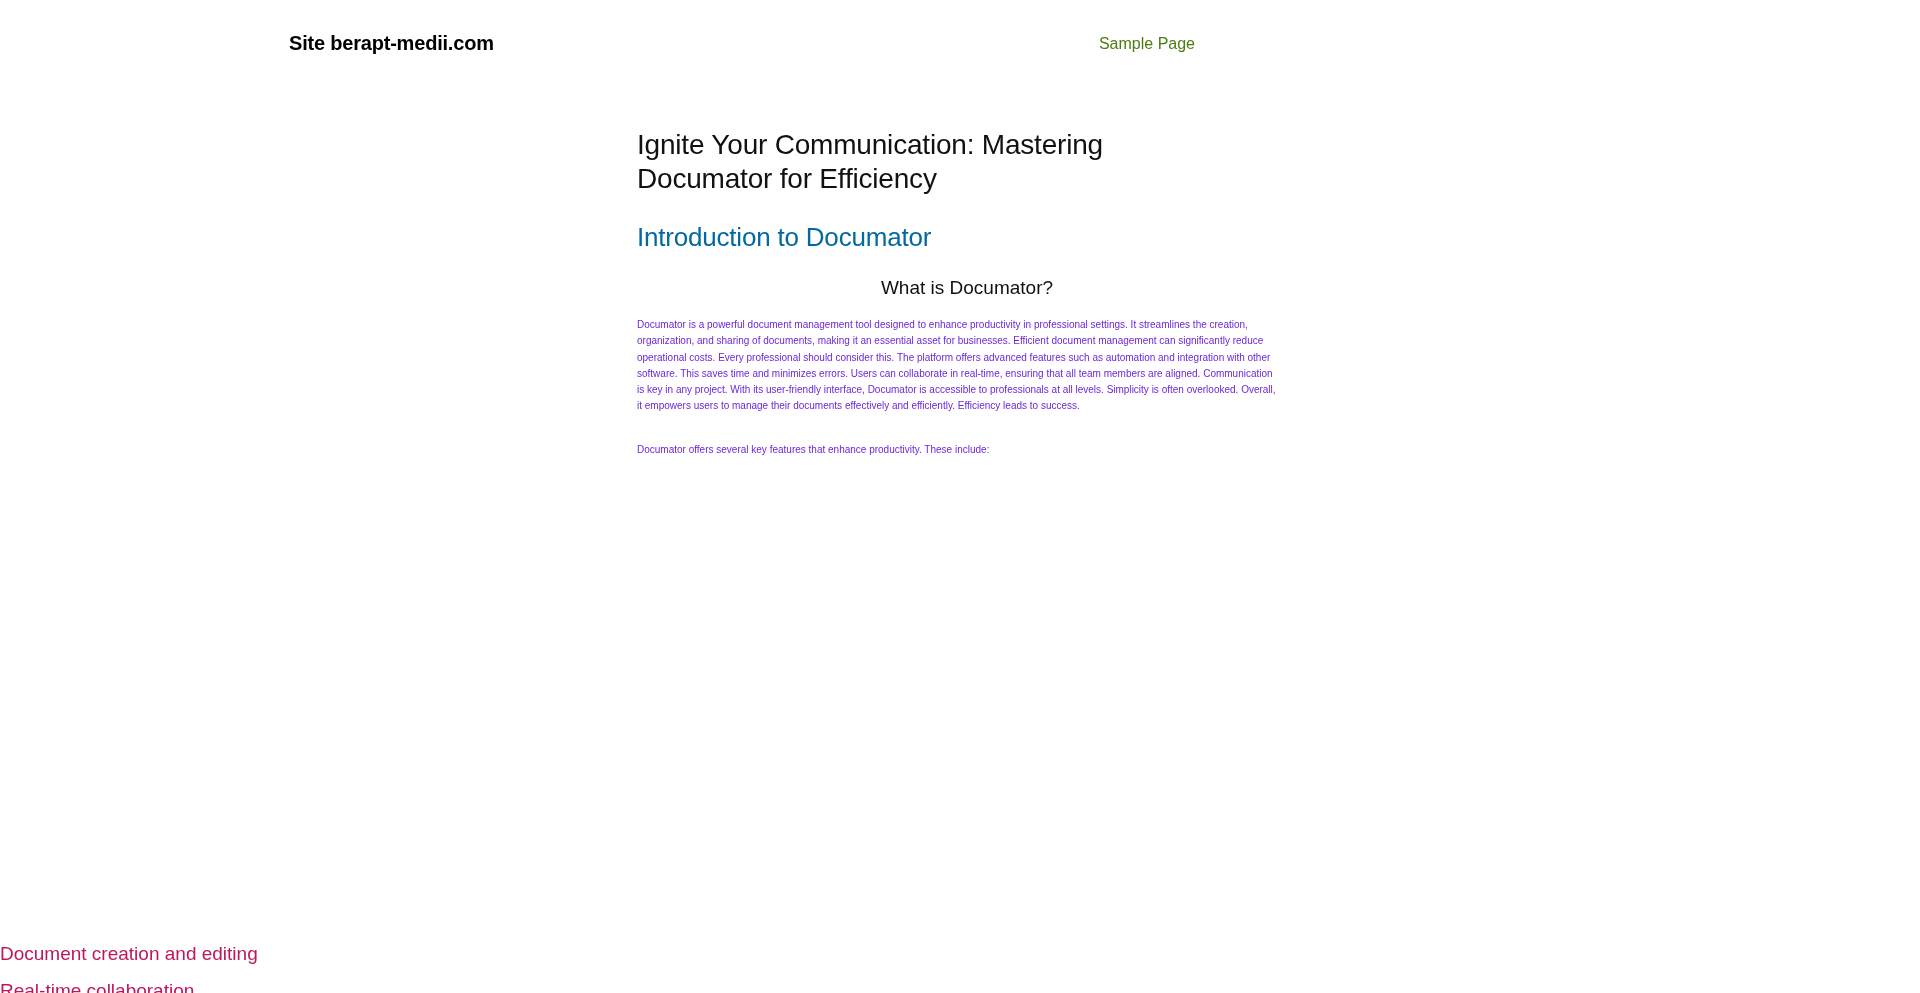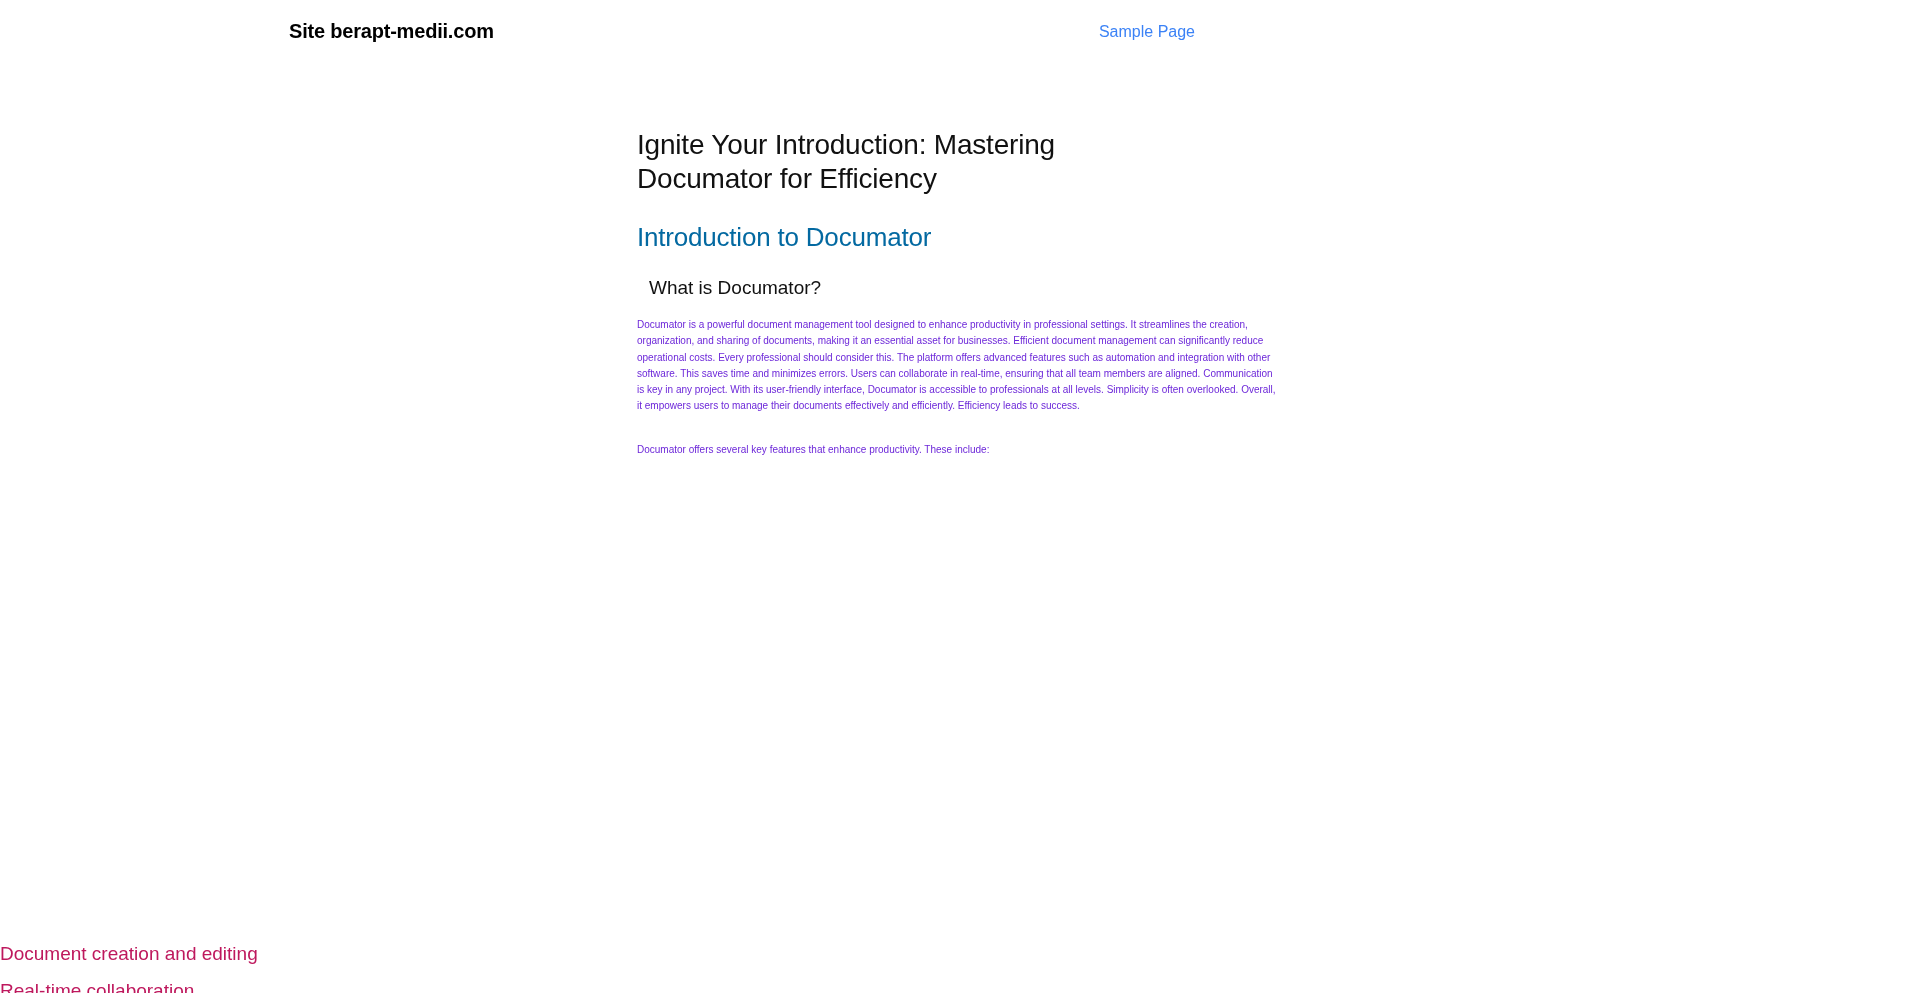--- a/index.html
+++ b/index.html
@@ -17,21 +17,21 @@
   .page {
     position: relative;
     width: 1920px;
     height: 993px;
     background: #ffffff;
   }
 
   
   .site-header {
     position: absolute;
-    top: 0;
+    top: 12px;
     left: 0;
     width: 1920px;
     height: 70px;
     display: flex;
     align-items: center;
   }
   .site-title {
     position: absolute;
     left: 289px;
     top: 20px;
@@ -46,21 +46,21 @@
     position: absolute;
     right: 0;
     top: 22px;
     width: 920px;
     display: flex;
     justify-content: flex-end;
     padding-right: 725px;
   }
   .nav-link {
     font-size: 16px;
-    color: #3b82f6;
+    color: #4d7c0f;
     text-decoration: none;
     white-space: nowrap;
     line-height: 1.2;
   }
 
   
   .content {
     position: absolute;
     left: 637px;
     top: 128px;
@@ -92,22 +92,23 @@
     line-height: 1.2;
     letter-spacing: -0.2px;
     margin: 0 0 22px 0;
     color: #0369a1;
   }
 
   h3.sub-heading {
     font-size: 19px;
     font-weight: 400;
     line-height: 1.25;
-    margin: 0 0 18px 12px;
+    margin: 0 0 18px 0;
     color: #111111;
+    text-align: center;
   }
 
   p.body-text {
     font-size: 10px;
     line-height: 1.62;
     margin: 0 0 28px 0;
     color: #6d28d9;
     max-width: 643px;
   }
 
@@ -138,21 +139,21 @@
   <header class="site-header">
     <a href="#" class="site-title">Site berapt-medii.com</a>
     <nav class="site-nav">
       <a href="#" class="nav-link">Sample Page</a>
     </nav>
   </header>
 
   <main class="content">
 
     <article>
-      <h2 class="post-title">Ignite Your Introduction: Mastering Documator for Efficiency</h2>
+      <h2 class="post-title">Ignite Your Communication: Mastering Documator for Efficiency</h2>
       <h2 class="section-heading">Introduction to Documator</h2>
       <h3 class="sub-heading">What is Documator?</h3>
       <p class="body-text">Documator is a powerful document management tool designed to enhance productivity in professional settings. It streamlines the creation, organization, and sharing of documents, making it an essential asset for businesses. Efficient document management can significantly reduce operational costs. Every professional should consider this. The platform offers advanced features such as automation and integration with other software. This saves time and minimizes errors. Users can collaborate in real-time, ensuring that all team members are aligned. Communication is key in any project. With its user-friendly interface, Documator is accessible to professionals at all levels. Simplicity is often overlooked. Overall, it empowers users to manage their documents effectively and efficiently. Efficiency leads to success.</p>
       <p class="body-text lead-small">Documator offers several key features that enhance productivity. These include:</p>
     </article>
   </main>
 
   <ul class="feature-list">
     <li>Document creation and editing</li>
     <li>Real-time collaboration</li>

